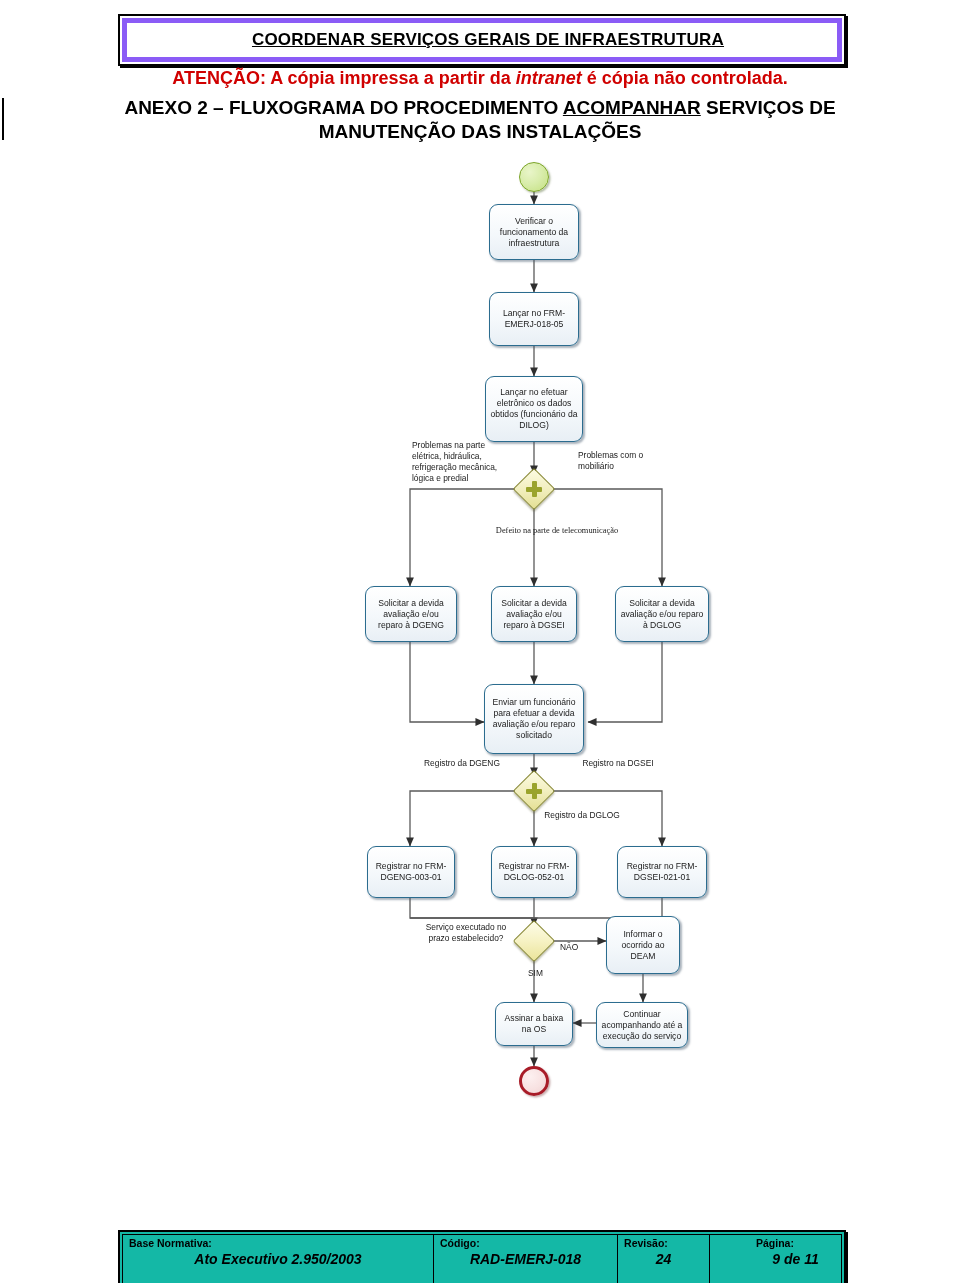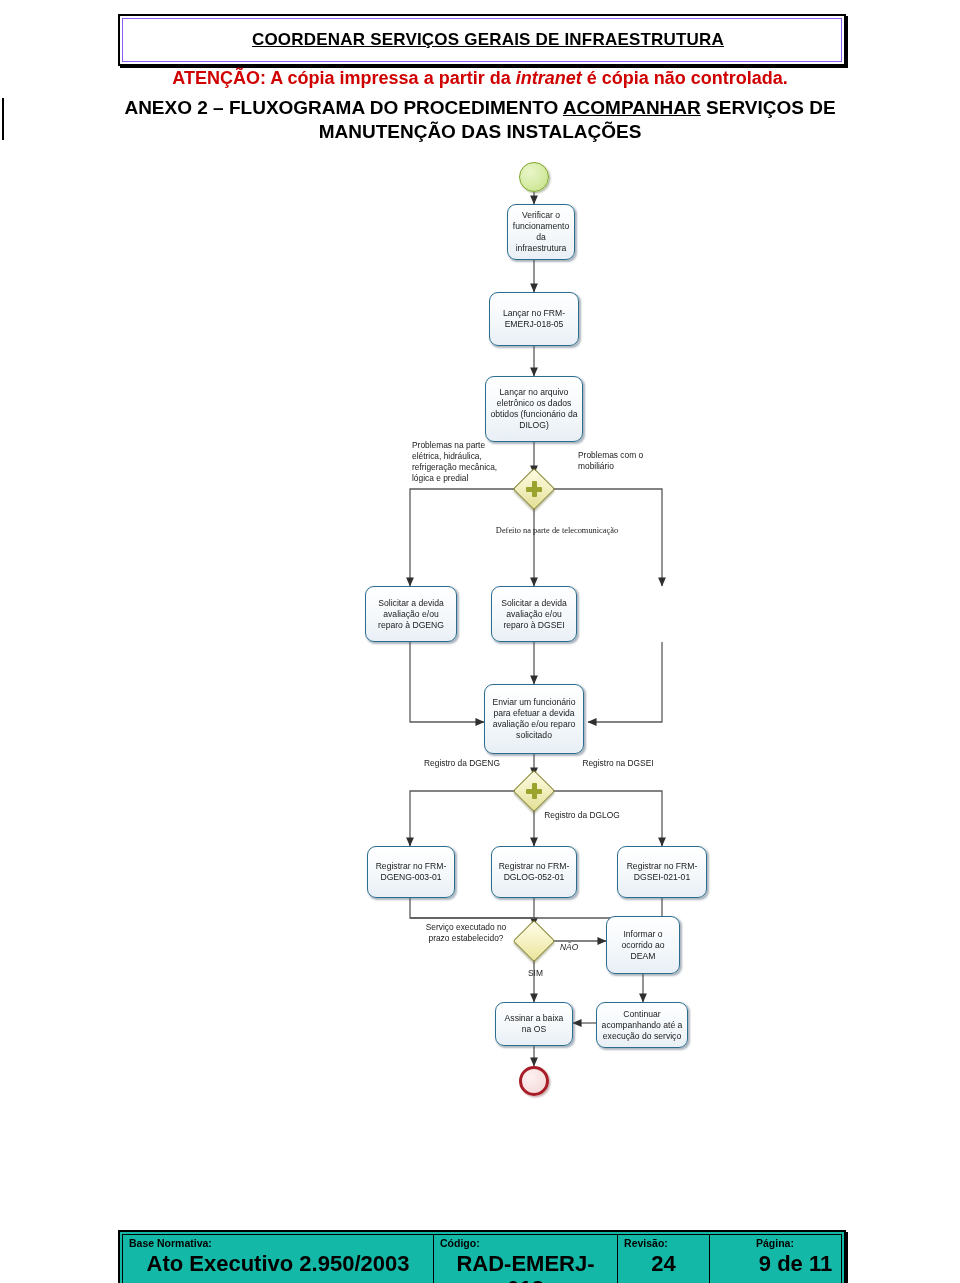--- a/index.html
+++ b/index.html
@@ -9,21 +9,21 @@
     position:relative;overflow:hidden;
   }
   
   .header-box{
     position:absolute;left:118px;top:14px;width:724px;height:48px;
     border:2px solid #000;background:#fff;
     box-shadow:2px 2px 0 #000;
   }
   .header-box .inner{
     position:absolute;left:2px;top:2px;right:2px;bottom:2px;
-    border:1px solid #8b5cf6;display:flex;align-items:center;justify-content:center;padding-left:12px;
+    border:5px solid #8b5cf6;display:flex;align-items:center;justify-content:center;padding-left:12px;
   }
   .header-title{
     font-size:17px;font-weight:bold;color:#000;text-decoration:underline;
     letter-spacing:.2px;white-space:nowrap;
   }
   .left-margin-tick{
     position:absolute;left:2px;top:98px;width:0;height:42px;
     border-left:2px solid #000;
   }
   .warning{
@@ -88,21 +88,21 @@
     position:absolute;left:118px;top:1230px;width:724px;height:54px;
     border:2px solid #000;background:#14b8a6;box-shadow:2px 2px 0 #000;
   }
   .footer .finner{
     position:absolute;left:2px;top:2px;right:2px;bottom:2px;
     border:1px solid #000;display:flex;
   }
   .fcell{border-right:1px solid #000;padding:3px 6px 0 6px;box-sizing:border-box;}
   .fcell:last-child{border-right:none;}
   .flab{font-size:10.5px;font-weight:bold;color:#000;line-height:1.1;}
-  .fval{font-size:22px;font-weight:bold;color:#000;text-align:center;line-height:1.15;margin-top:1px;}
+  .fval{font-size:14px;font-weight:bold;color:#000;text-align:center;line-height:1.15;margin-top:1px;font-style:italic;}
   .c1{width:330px;} .c2{width:195px;} .c3{width:97px;} .c4{width:calc(100% - 622px);margin-left:40px;}
 </style>
 </head>
 <body>
 
 <div class="header-box">
   <div class="inner">
     <span class="header-title">COORDENAR SERVIÇOS GERAIS DE INFRAESTRUTURA</span>
   </div>
 </div>
@@ -169,54 +169,55 @@
     </g>
 
     <g stroke="#5a5a5a" stroke-width="1.3" fill="none">
       <path d="M410,748 L410,768 L662,768 L662,748"></path>
       <path d="M410,768 L534,768"></path>
     </g>
   </svg>
 
   <div class="node startev" style="left:519px;top:12px;"></div>
 
-  <div class="node task" style="left:489px;top:54px;width:68px;height:56px;margin-left:18px;">Verificar o funcionamento da infraestrutura</div>
+  <div class="node task" style="left:489px;top:54px;width:90px;height:56px;">Verificar o funcionamento da infraestrutura</div>
 
   <div class="node task" style="left:489px;top:142px;width:90px;height:54px;">Lançar no FRM-EMERJ-018-05</div>
 
-  <div class="node task" style="left:485px;top:226px;width:98px;height:66px;">Lançar no arquivo eletrônico os dados obtidos (funcionário da DILOG)</div>
+  <div class="node task" style="left:485px;top:226px;width:98px;height:66px;">Lançar no efetuar eletrônico os dados obtidos (funcionário da DILOG)</div>
 
   <div class="node gateway-par" style="left:519px;top:324px;">
     <span class="plus"></span>
   </div>
 
   <div class="flowlabel" style="left:412px;top:290px;width:90px;">Problemas na parte elétrica, hidráulica, refrigeração mecânica, lógica e predial</div>
   <div class="flowlabel" style="left:578px;top:300px;width:86px;">Problemas com o mobiliário</div>
   <div class="flowlabel ctr" style="left:490px;top:376px;width:134px;font-family:Liberation Serif, serif;">Defeito na parte de telecomunicação</div>
 
   <div class="node task" style="left:365px;top:436px;width:92px;height:56px;">Solicitar a devida avaliação e/ou reparo à DGENG</div>
   <div class="node task" style="left:491px;top:436px;width:86px;height:56px;">Solicitar a devida avaliação e/ou reparo à DGSEI</div>
+  <div class="node task" style="left:615px;top:436px;width:94px;height:56px;">Solicitar a devida avaliação e/ou reparo à DGLOG</div>
 
   <div class="node task" style="left:484px;top:534px;width:100px;height:70px;">Enviar um funcionário para efetuar a devida avaliação e/ou reparo solicitado</div>
 
   <div class="node gateway-par" style="left:519px;top:626px;">
     <span class="plus"></span>
   </div>
 
   <div class="flowlabel ctr" style="left:420px;top:608px;width:84px;">Registro da DGENG</div>
   <div class="flowlabel ctr" style="left:576px;top:608px;width:84px;">Registro na DGSEI</div>
   <div class="flowlabel ctr" style="left:542px;top:660px;width:80px;">Registro da DGLOG</div>
 
   <div class="node task" style="left:367px;top:696px;width:88px;height:52px;">Registrar no FRM-DGENG-003-01</div>
   <div class="node task" style="left:491px;top:696px;width:86px;height:52px;">Registrar no FRM-DGLOG-052-01</div>
   <div class="node task" style="left:617px;top:696px;width:90px;height:52px;">Registrar no FRM-DGSEI-021-01</div>
 
   <div class="node gateway-dec" style="left:519px;top:776px;"></div>
   <div class="flowlabel ctr" style="left:420px;top:772px;width:92px;">Serviço executado no prazo estabelecido?</div>
-  <div class="flowlabel" style="left:560px;top:792px;font-style:italic;">NÃO</div>
+  <div class="flowlabel" style="left:560px;top:792px;">NÃO</div>
   <div class="flowlabel" style="left:528px;top:818px;">SIM</div>
 
   <div class="node task" style="left:606px;top:766px;width:74px;height:58px;">Informar o ocorrido ao DEAM</div>
 
   <div class="node task" style="left:495px;top:852px;width:78px;height:44px;">Assinar a baixa na OS</div>
 
   <div class="node task" style="left:596px;top:852px;width:92px;height:46px;">Continuar acompanhando até a execução do serviço</div>
 
   <div class="node endev" style="left:519px;top:916px;"></div>
 </div>

